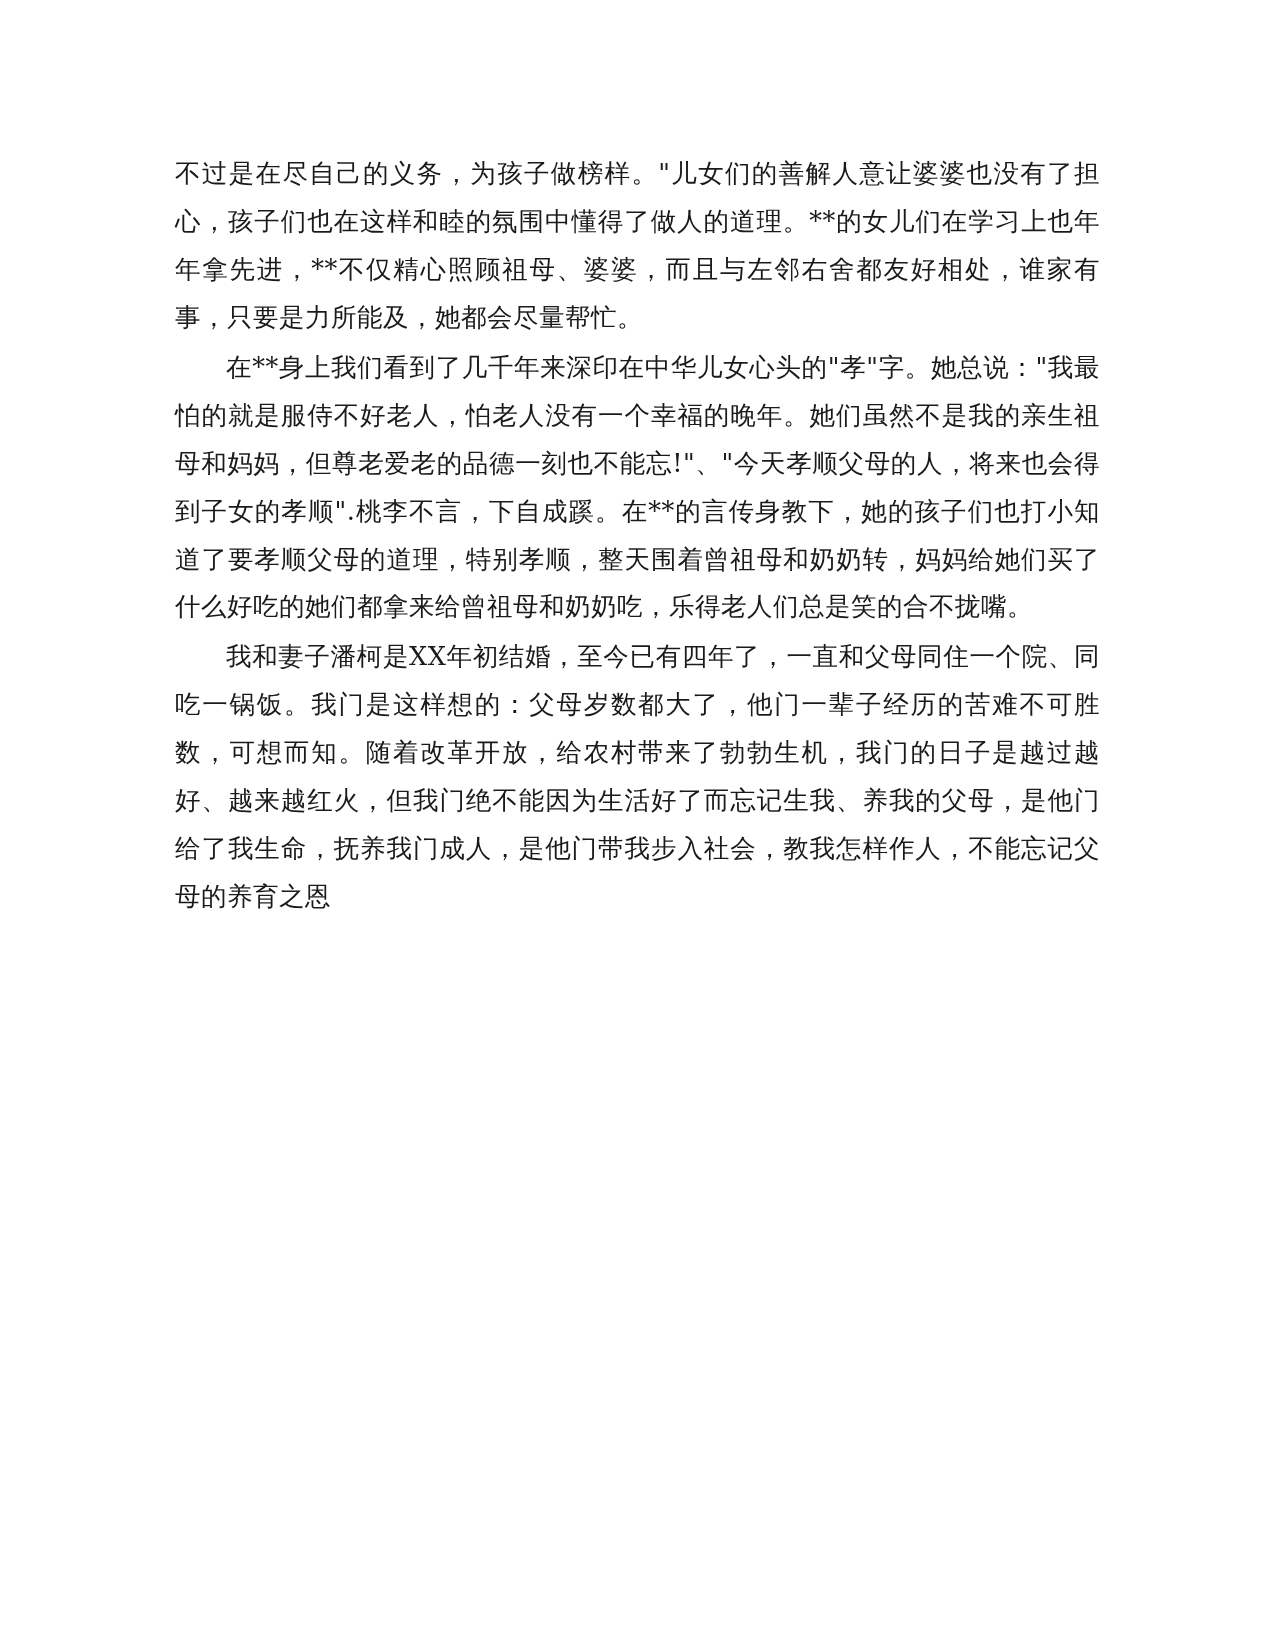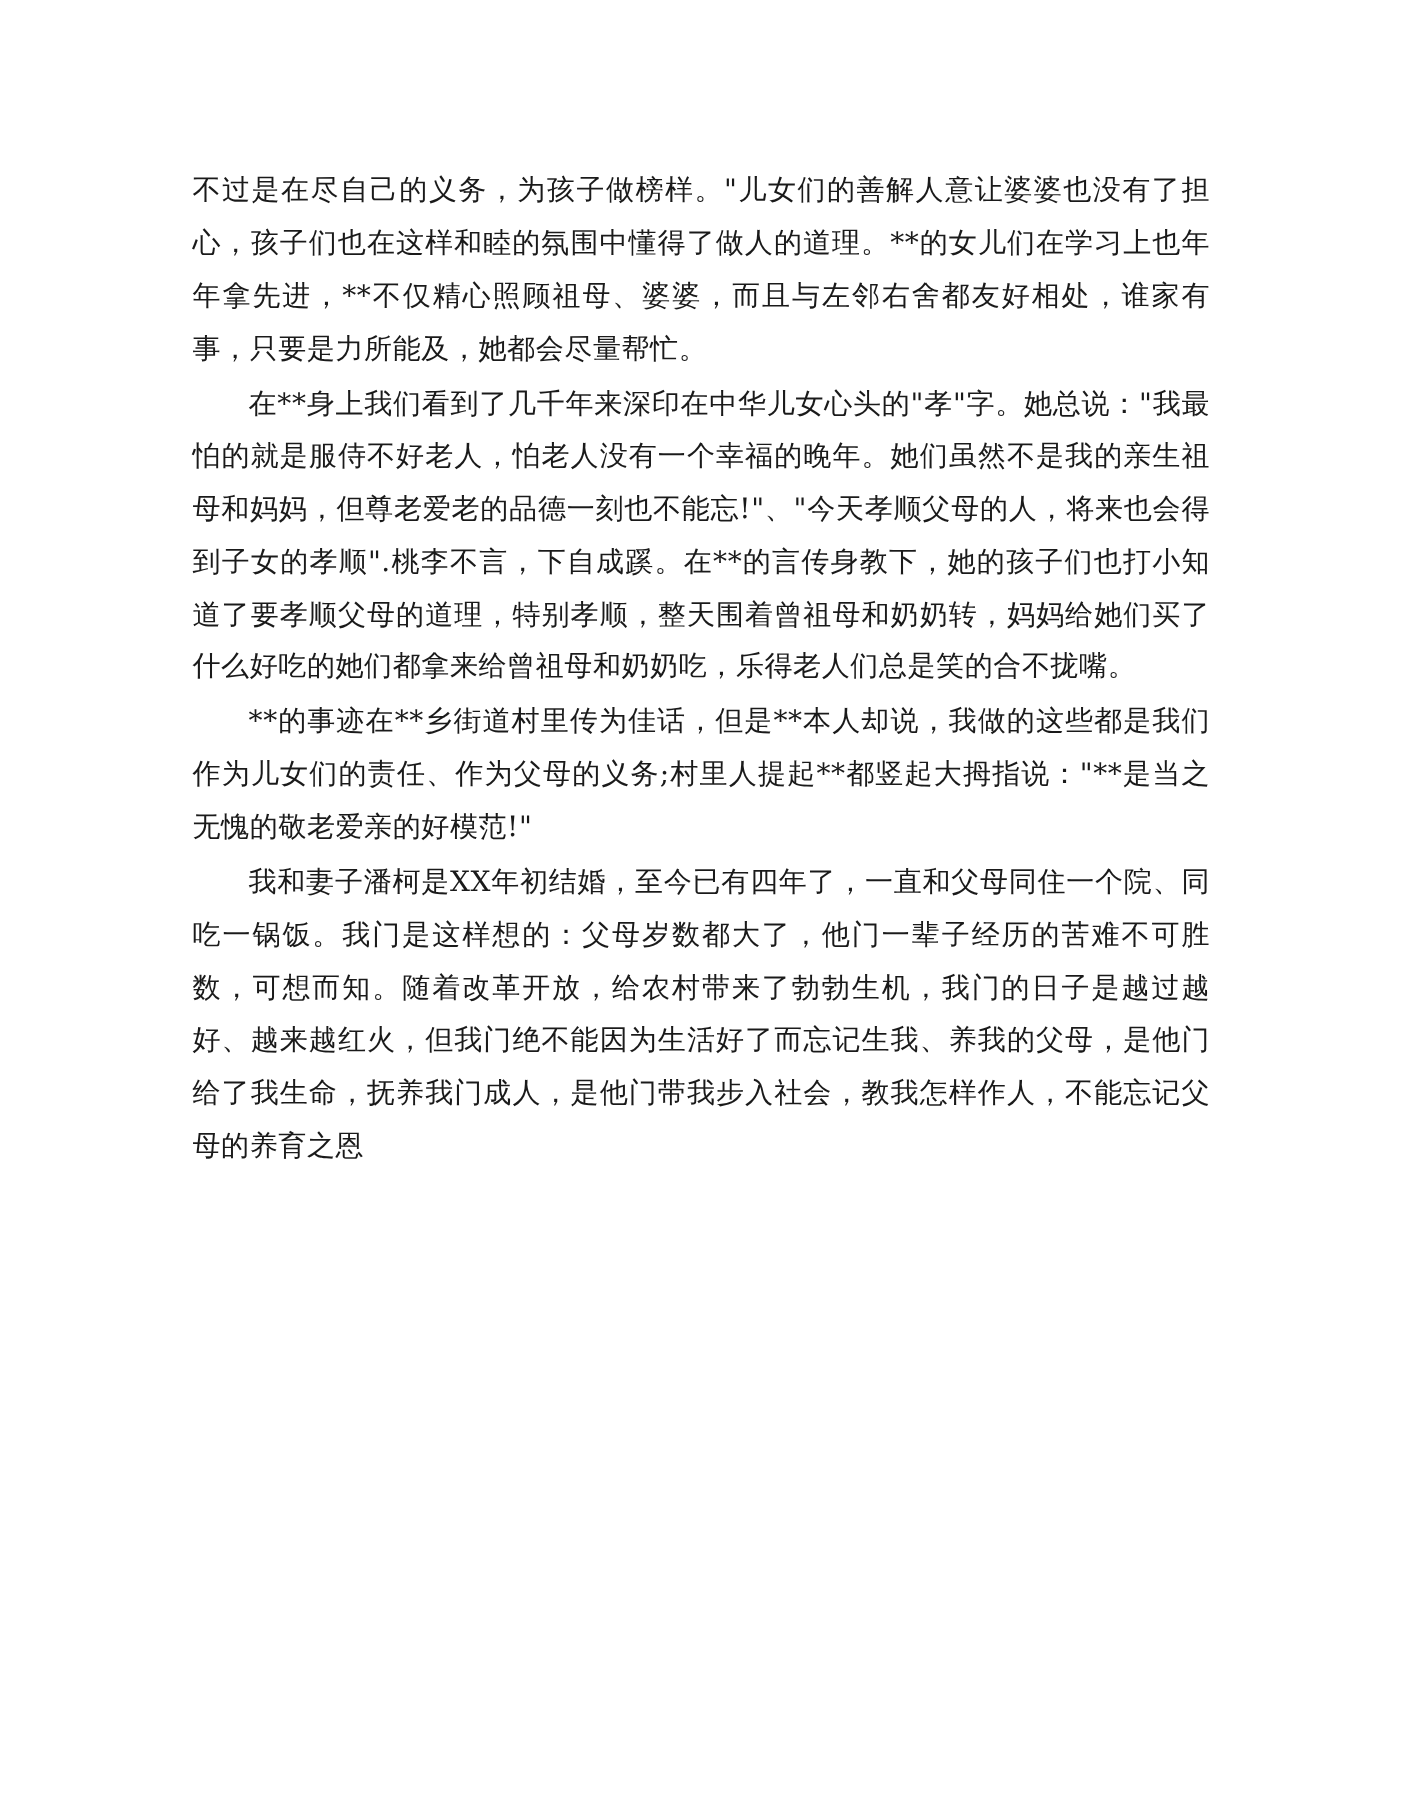--- a/index.html
+++ b/index.html
@@ -34,16 +34,15 @@
     text-indent: 2em;
   }
 </style>
 </head>
 <body>
 
 <div class="page">
   <div class="doc-body">
     <p class="para">不过是在尽自己的义务，为孩子做榜样。"儿女们的善解人意让婆婆也没有了担心，孩子们也在这样和睦的氛围中懂得了做人的道理。**的女儿们在学习上也年年拿先进，**不仅精心照顾祖母、婆婆，而且与左邻右舍都友好相处，谁家有事，只要是力所能及，她都会尽量帮忙。</p>
     <p class="para indent">在**身上我们看到了几千年来深印在中华儿女心头的"孝"字。她总说："我最怕的就是服侍不好老人，怕老人没有一个幸福的晚年。她们虽然不是我的亲生祖母和妈妈，但尊老爱老的品德一刻也不能忘!"、"今天孝顺父母的人，将来也会得到子女的孝顺".桃李不言，下自成蹊。在**的言传身教下，她的孩子们也打小知道了要孝顺父母的道理，特别孝顺，整天围着曾祖母和奶奶转，妈妈给她们买了什么好吃的她们都拿来给曾祖母和奶奶吃，乐得老人们总是笑的合不拢嘴。</p>
-    <p class="para indent">**的事迹在**乡街道村里传为佳话，但是**本人却说，我做的这些都是我们作为儿女们的责任、作为父母的义务;村里人提起**都竖起大拇指说："**是当之无愧的敬老爱亲的好模范!"</p>
     <p class="para indent">我和妻子潘柯是XX年初结婚，至今已有四年了，一直和父母同住一个院、同吃一锅饭。我门是这样想的：父母岁数都大了，他门一辈子经历的苦难不可胜数，可想而知。随着改革开放，给农村带来了勃勃生机，我门的日子是越过越好、越来越红火，但我门绝不能因为生活好了而忘记生我、养我的父母，是他门给了我生命，抚养我门成人，是他门带我步入社会，教我怎样作人，不能忘记父母的养育之恩</p>
   </div>
 </div>
 
 </body></html>

